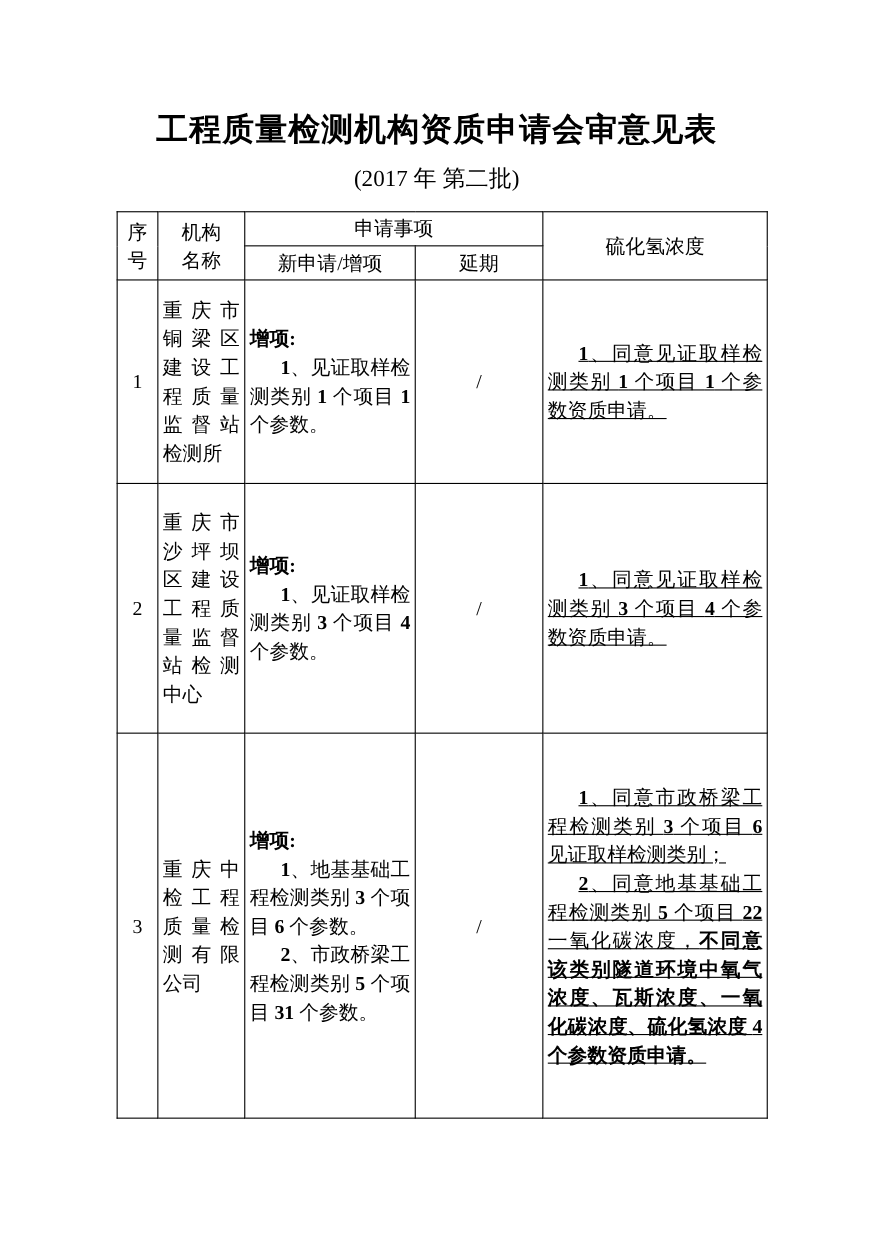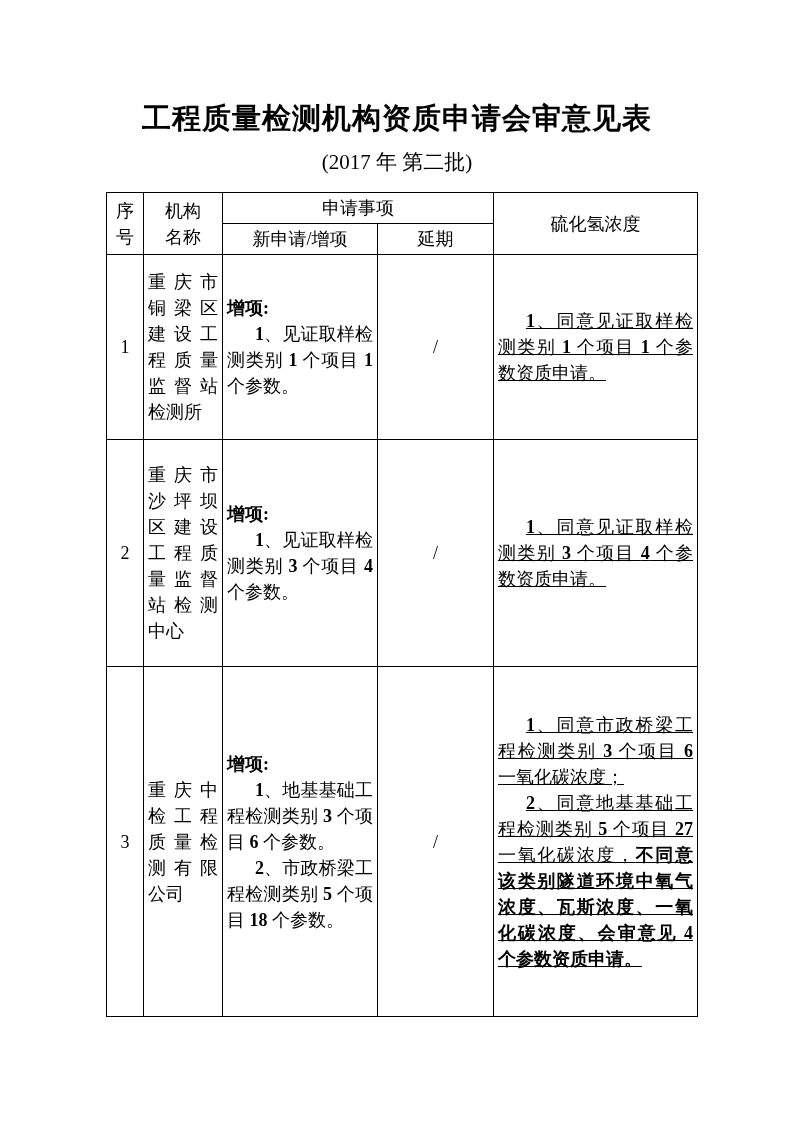--- a/index.html
+++ b/index.html
@@ -115,24 +115,24 @@
         <td class="op-cell">
             <p class="para ind"><span class="bd">1</span><span>、同意见证取样检测类别 </span><span class="bd">3</span><span> 个项目 </span><span class="bd">4</span><span> 个参数资质申请。</span></p>
           </td>
       </tr>
       <tr class="r3">
         <td class="no-cell">3</td>
         <td class="org-cell">重庆中检工程质量检测有限公司</td>
         <td class="items-cell">
             <p class="para"><span class="bd">增项:</span></p>
             <p class="para ind"><span class="bd">1</span><span>、地基基础工程检测类别 </span><span class="bd">3</span><span> 个项目 </span><span class="bd">6</span><span> 个参数。</span></p>
-            <p class="para ind"><span class="bd">2</span><span>、市政桥梁工程检测类别 </span><span class="bd">5</span><span> 个项目 </span><span class="bd">18</span><span> 个参数。</span></p>
+            <p class="para ind"><span class="bd">2</span><span>、市政桥梁工程检测类别 </span><span class="bd">5</span><span> 个项目 </span><span class="bd">31</span><span> 个参数。</span></p>
           </td>
         <td class="ext-cell">/</td>
         <td class="op-cell">
-            <p class="para ind"><span class="bd">1</span><span>、同意市政桥梁工程检测类别 </span><span class="bd">3</span><span> 个项目 </span><span class="bd">6</span><span> 一氧化碳浓度；</span></p>
-            <p class="para ind"><span class="bd">2</span><span>、同意地基基础工程检测类别 </span><span class="bd">5</span><span> 个项目 </span><span class="bd">27</span><span> 一氧化碳浓度，</span><span class="bd">不同意该类别隧道环境中氧气浓度、瓦斯浓度、一氧化碳浓度、会审意见 </span><span class="bd">4</span><span class="bd"> 个参数资质申请。</span></p>
+            <p class="para ind"><span class="bd">1</span><span>、同意市政桥梁工程检测类别 </span><span class="bd">3</span><span> 个项目 </span><span class="bd">6</span><span> 见证取样检测类别；</span></p>
+            <p class="para ind"><span class="bd">2</span><span>、同意地基基础工程检测类别 </span><span class="bd">5</span><span> 个项目 </span><span class="bd">22</span><span> 一氧化碳浓度，</span><span class="bd">不同意该类别隧道环境中氧气浓度、瓦斯浓度、一氧化碳浓度、硫化氢浓度 </span><span class="bd">4</span><span class="bd"> 个参数资质申请。</span></p>
           </td>
       </tr>
     </tbody>
   </table>
 
 </div>
 
 </body></html>

